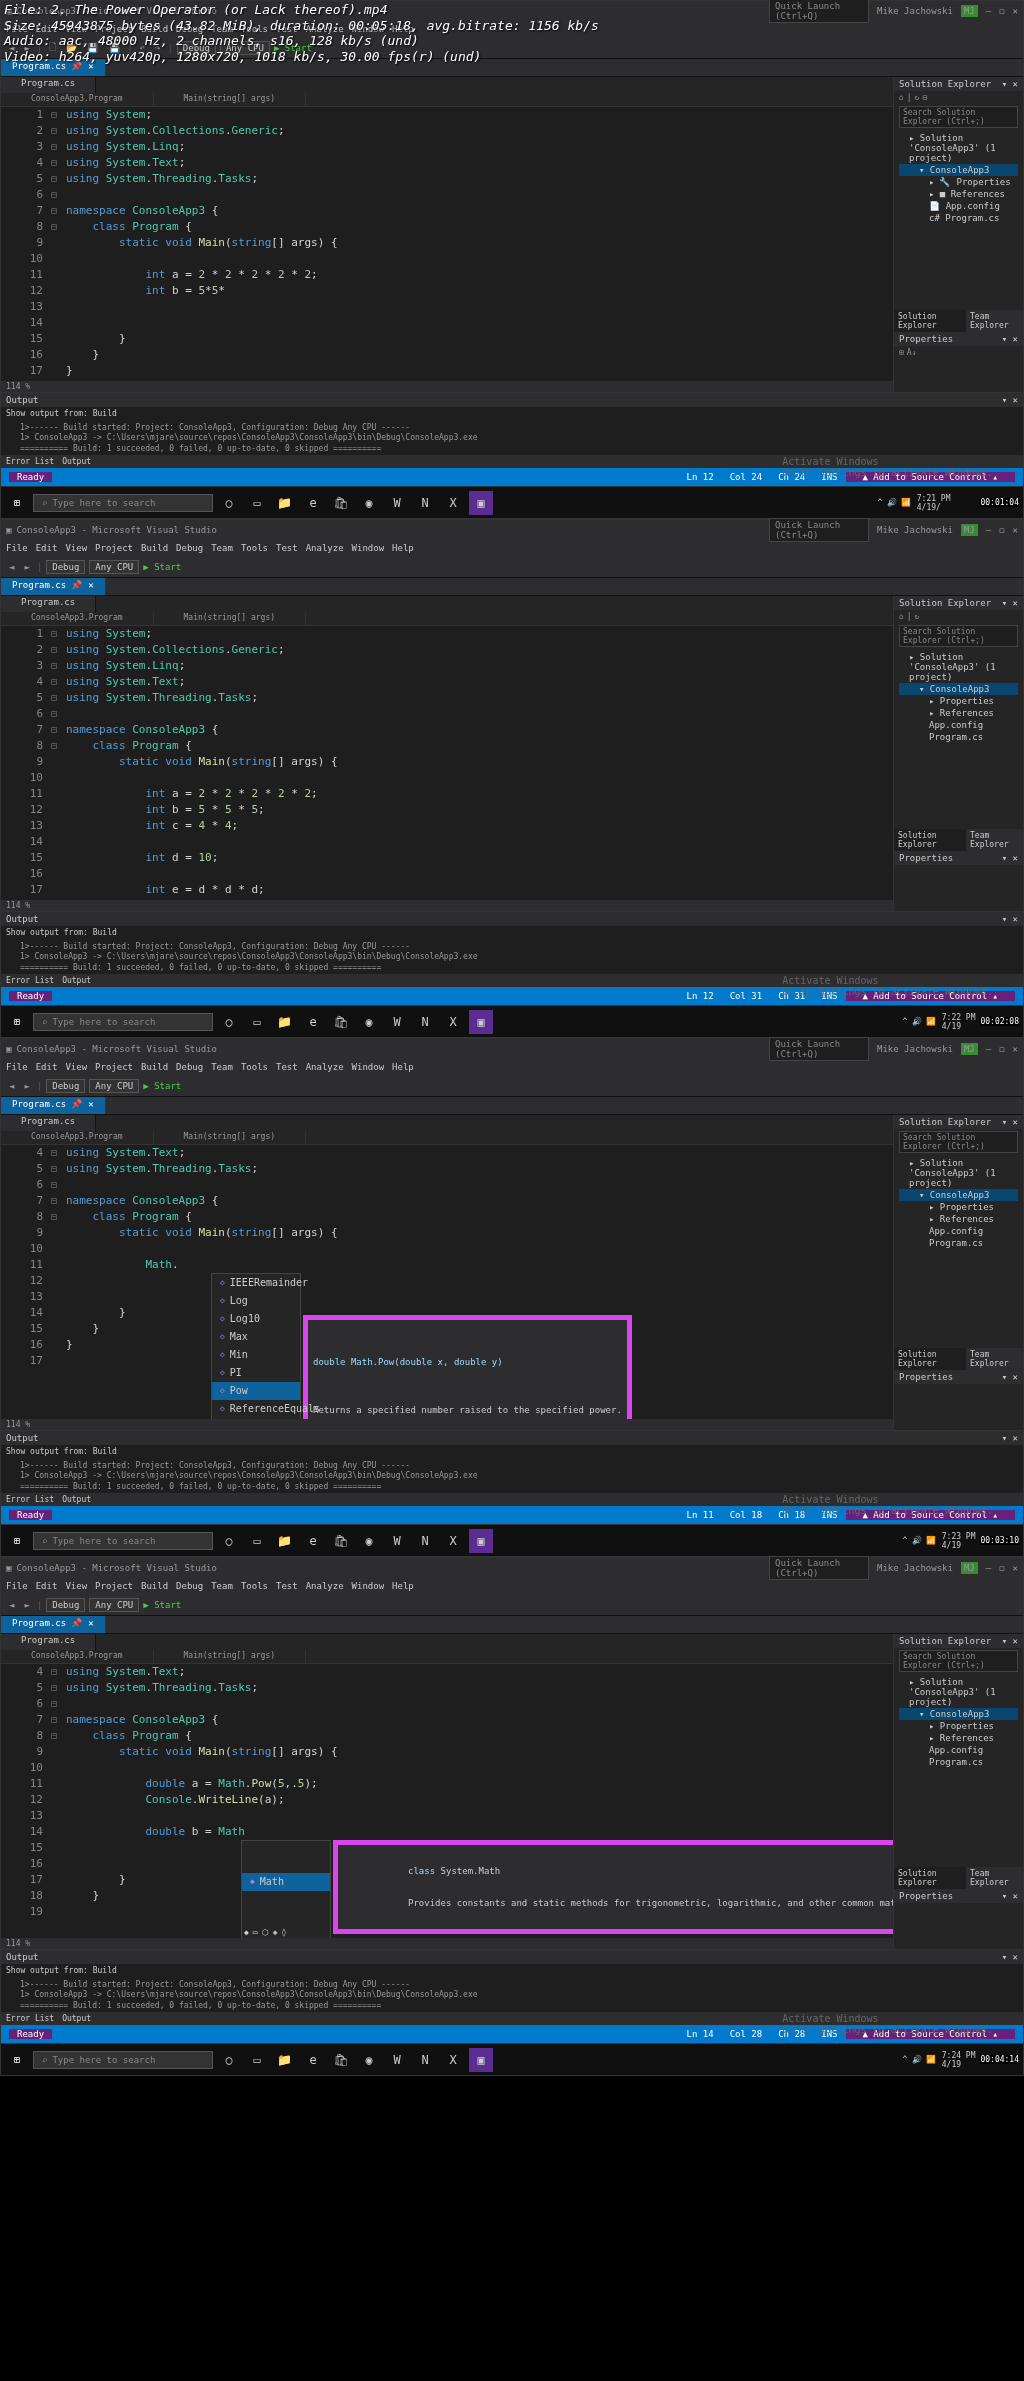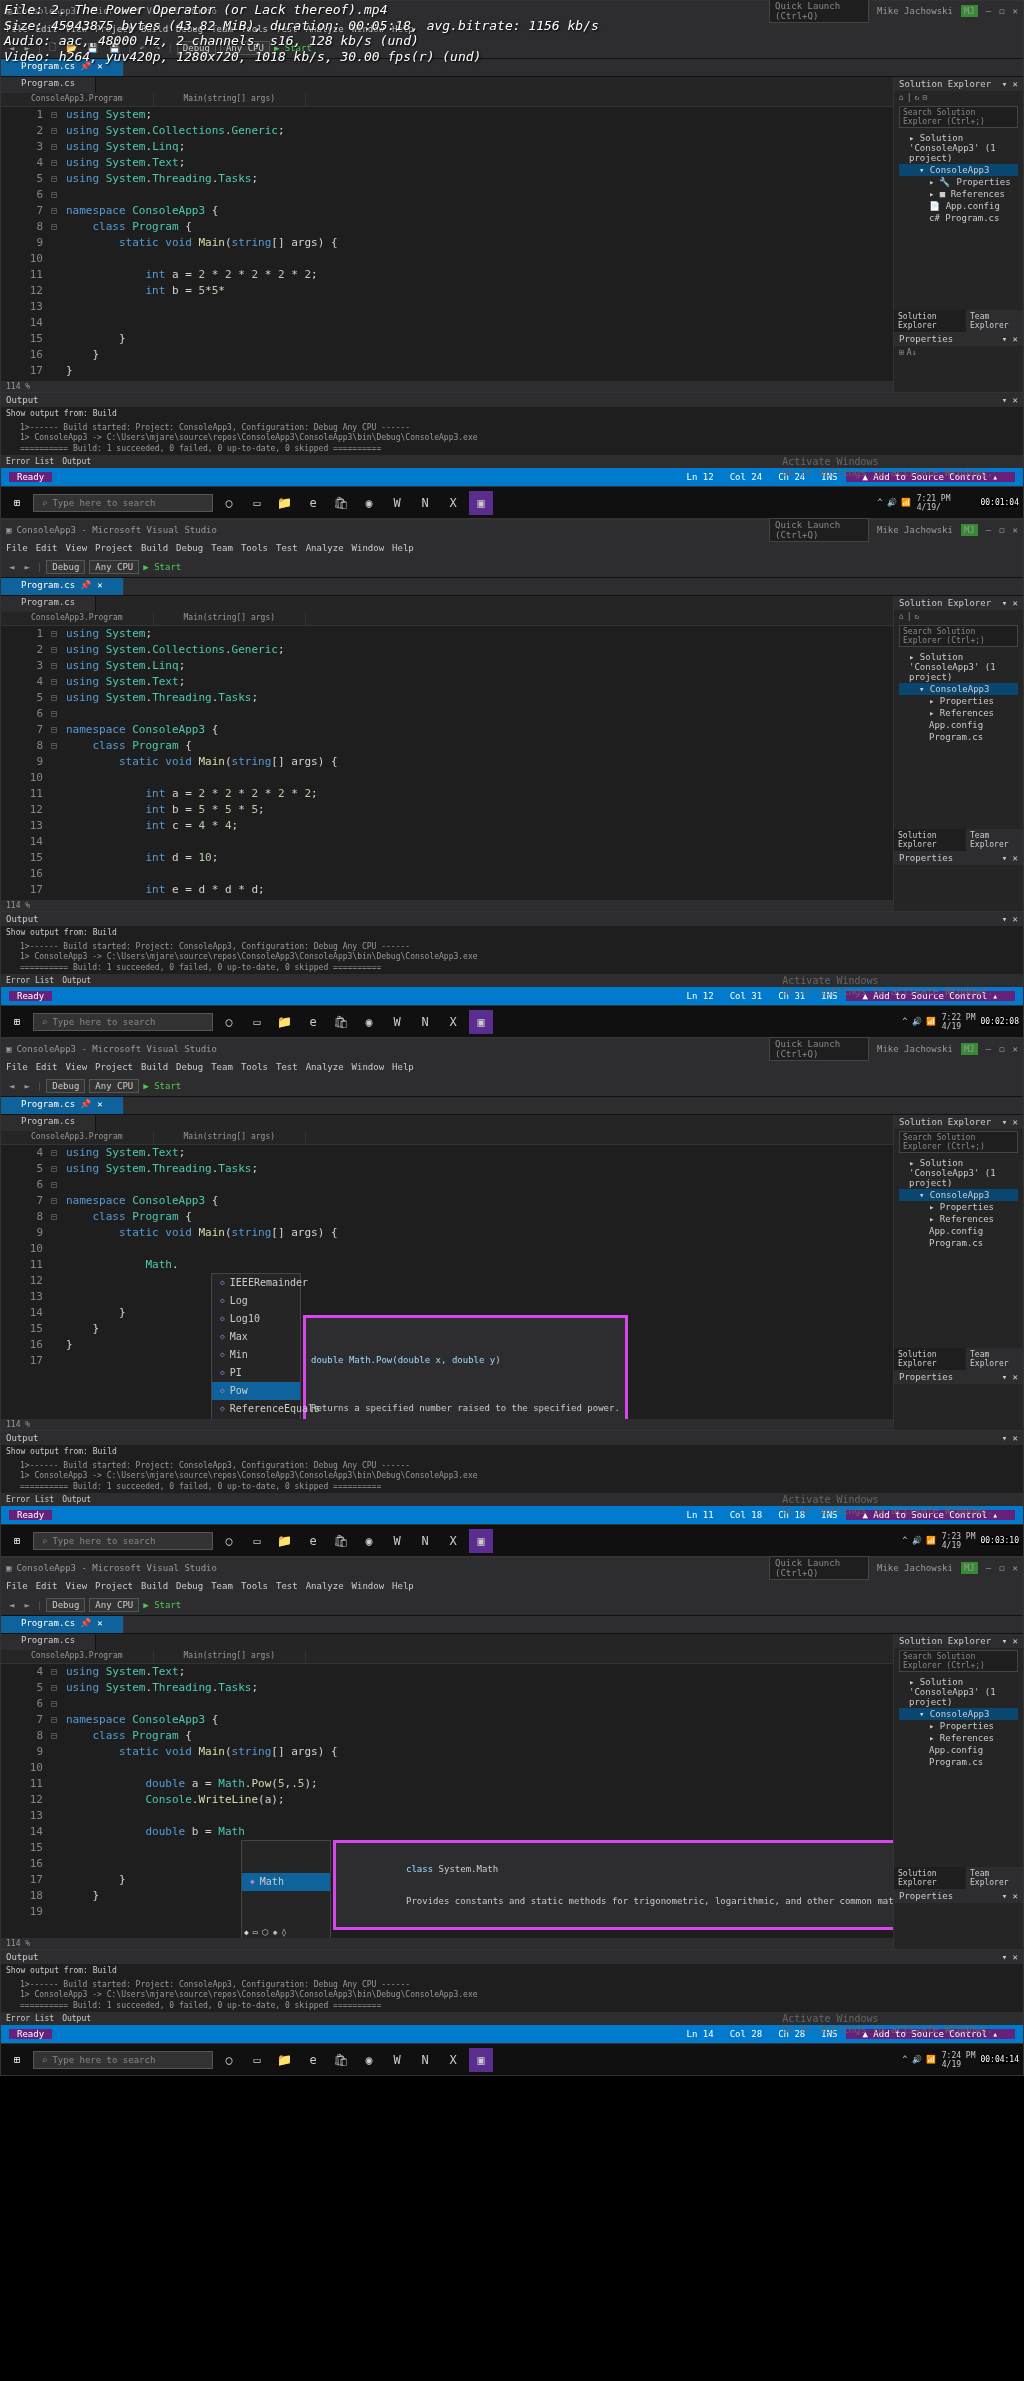--- a/index.html
+++ b/index.html
@@ -12,21 +12,21 @@
 .titlebar-right { margin-left: auto; display: flex; gap: 8px; align-items: center; }
 .search-box { background: #1e1e1e; border: 1px solid #444; padding: 1px 5px; font-size: 9px; color: #888; width: 100px; }
 .menubar { background: #2d2d30; height: 16px; display: flex; padding: 0 5px; gap: 8px; font-size: 9px; color: #ccc; align-items: center; }
 .menubar span { cursor: default; }
 .toolbar { background: #2d2d30; height: 22px; display: flex; align-items: center; padding: 0 5px; gap: 4px; font-size: 9px; border-bottom: 1px solid #111; }
 .toolbar-btn { color: #999; padding: 1px 3px; }
 .toolbar-sep { color: #555; }
 .dropdown { background: #333; border: 1px solid #555; padding: 1px 5px; font-size: 9px; color: #ccc; }
 .start-btn { color: #4ec94e; }
 .tabbar { background: #2d2d30; height: 18px; display: flex; border-bottom: 1px solid #111; }
-.tab { background: #1e1e1e; padding: 2px 20px; font-size: 9px; color: #ccc; border-right: 1px solid #333; }
+.tab { background: #1e1e1e; padding: 2px 11px; font-size: 9px; color: #ccc; border-right: 1px solid #333; }
 .tab.active { background: #0e639c; color: #fff; }
 .main-area { display: flex; height: 315px; }
 .editor-area { flex: 1; display: flex; flex-direction: column; background: #1e1e1e; }
 .editor-tabs { display: flex; background: #252526; height: 16px; font-size: 9px; }
 .editor-tab { padding: 1px 20px; background: #2d2d30; color: #ccc; border-right: 1px solid #111; }
 .nav-bar { display: flex; background: #252526; height: 14px; font-size: 8px; color: #999; border-bottom: 1px solid #333; }
 .nav-item { padding: 1px 30px; border-right: 1px solid #333; }
 .code-area { flex: 1; display: flex; overflow: hidden; position: relative; }
 .gutter { background: #1e1e1e; width: 50px; text-align: right; padding-right: 8px; color: #858585; font-size: 11px; line-height: 16px; }
 .fold-gutter { width: 15px; background: #1e1e1e; color: #666; font-size: 10px; line-height: 16px; }
@@ -59,21 +59,21 @@
 .taskbar { background: #101010; height: 32px; display: flex; align-items: center; padding: 0 4px; gap: 4px; border-top: 1px solid #333; }
 .win-btn { width: 24px; height: 24px; display: flex; align-items: center; justify-content: center; color: #fff; }
 .task-search { background: #333; border: 1px solid #555; padding: 3px 8px; flex: 0 0 180px; font-size: 9px; color: #888; display: flex; align-items: center; gap: 5px; }
 .task-icon { width: 24px; height: 24px; display: flex; align-items: center; justify-content: center; font-size: 12px; }
 .task-right { margin-left: auto; display: flex; align-items: center; gap: 5px; color: #ccc; font-size: 8px; }
 .watermark { position: absolute; color: #666; font-size: 10px; text-align: left; }
 .intellisense { position: absolute; background: #252526; border: 1px solid #454545; font-size: 10px; z-index: 50; }
 .is-item { padding: 1px 8px; color: #ccc; display: flex; gap: 5px; }
 .is-item.sel { background: #0e639c; }
 .is-icon { color: #b180d7; font-size: 8px; }
-.tooltip { background: #2d2d30; border: 3px solid #d946ef; padding: 2px 5px; color: #ccc; font-size: 9px; }
+.tooltip { background: #2d2d30; border: 5px solid #d946ef; padding: 2px 5px; color: #ccc; font-size: 9px; }
 .add-src { background: #68217a; padding: 0 17px; }
 .status-ready { background: #68217a; padding: 0 8px; }
 </style>
 </head>
 <body>
 
 <div class="info-overlay">
   <div>File: 2. The Power Operator (or Lack thereof).mp4</div>
   <div>Size: 45943875 bytes (43.82 MiB), duration: 00:05:18, avg.bitrate: 1156 kb/s</div>
   <div>Audio: aac, 48000 Hz, 2 channels, s16, 128 kb/s (und)</div>

